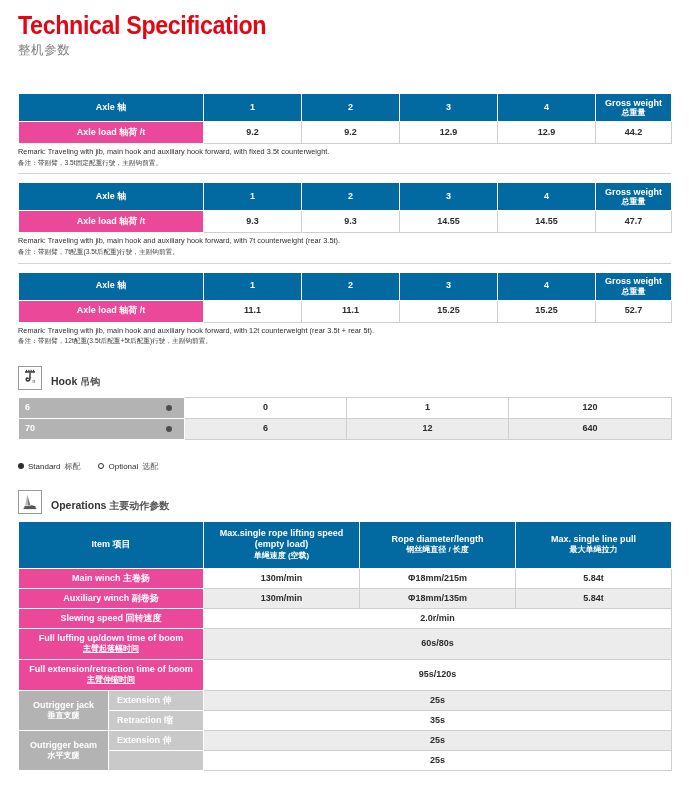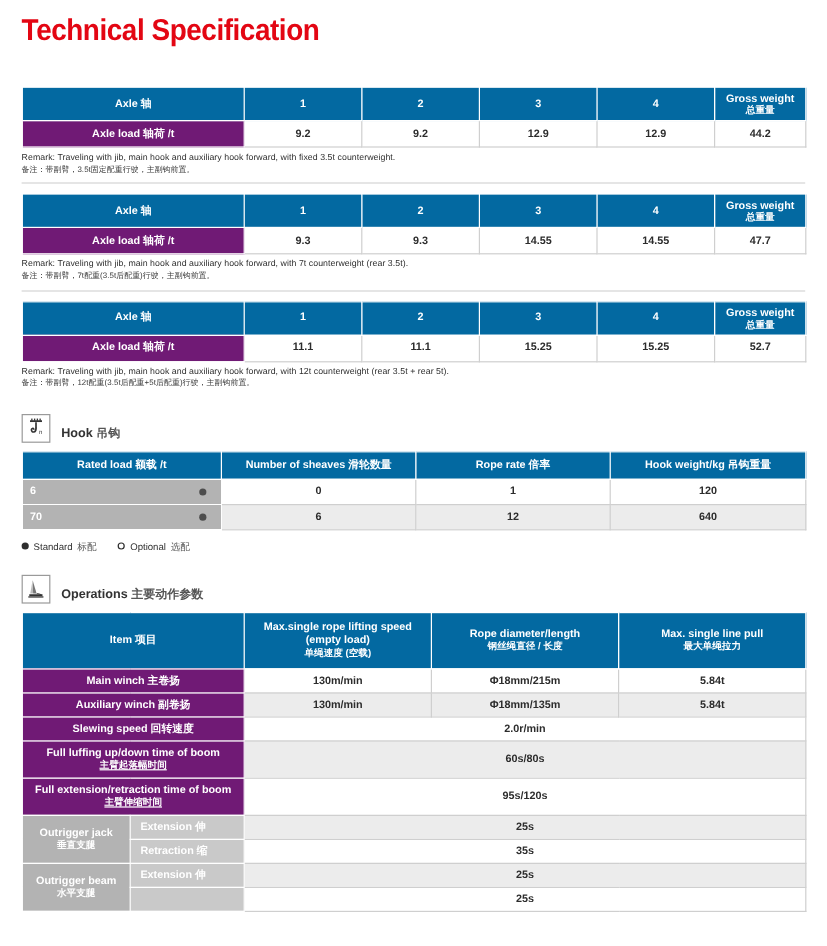--- a/index.html
+++ b/index.html
@@ -38,21 +38,21 @@
   .sec-label .cn{font-weight:bold;color:#555;font-size:10px;}
 
   
   table{border-collapse:collapse;width:653px;table-layout:fixed;}
   td,th{
     border:1px solid #ffffff;
     font-size:9px;text-align:center;vertical-align:middle;
     padding:0;line-height:1.25;
   }
   .hdr td{background:#0369a1;color:#ffffff;font-weight:bold;height:26px;}
-  .rowlabel{background:#701a75;color:#ffffff;font-weight:bold;margin-top:20px;}
+  .rowlabel{background:#ec4899;color:#ffffff;font-weight:bold;margin-top:20px;}
   .cell{background:#ffffff;color:#2c2c2c;font-weight:bold;border:1px solid #cfcfcf;}
   .cell-alt{background:#ececec;color:#2c2c2c;font-weight:bold;border:1px solid #cfcfcf;}
 
   
   .axle-tbl td{height:21px;}
   .axle-tbl .hdr td{height:27px;}
   .axle-tbl .gw{line-height:1.15;margin-top:16px;}
   .axle-tbl .gw .cn{font-size:8px;display:block;}
 
   .remark{
@@ -68,21 +68,21 @@
   .hook-tbl .hdr td{height:22px;}
   .hk-label{
     background:#b3b3b3;color:#ffffff;font-weight:bold;
     text-align:left;padding:0 0 0 6px;position:relative;
   }
   .hk-label .dot{
     position:absolute;right:12px;top:50%;transform:translateY(-50%);
     width:6px;height:6px;border-radius:50%;background:#4d4d4d;
   }
   .legend{
-    margin-top:8px;font-size:8px;color:#2e2e2e;display:flex;gap:18px;align-items:center;
+    margin-top:21px;font-size:8px;color:#2e2e2e;display:flex;gap:18px;align-items:center;
   }
   .legend span.g{display:inline-flex;align-items:center;gap:4px;}
   .bullet-f{width:6px;height:6px;border-radius:50%;background:#2e2e2e;display:inline-block;}
   .bullet-o{width:6px;height:6px;border-radius:50%;border:1px solid #2e2e2e;display:inline-block;box-sizing:border-box;}
   .legend .cn{color:#555;}
 
   
   .ops-tbl .hdr td{height:46px;line-height:1.3;}
   .ops-tbl td{height:19px;}
   .ops-tbl .hdr .cn{display:block;font-size:8px;font-weight:bold;}
@@ -93,20 +93,21 @@
   .grp-lbl{background:#b3b3b3;color:#ffffff;font-weight:bold;line-height:1.25;}
   .grp-lbl .cn{display:block;font-size:8px;}
 </style>
 </head>
 <body>
 
 <div class="page">
 
   <div class="title-wrap">
     <div class="main-title">Technical Specification</div>
+    <div class="sub-title">整机参数</div>
   </div>
 
   <div class="section" style="margin-top:34px;">
 
     <table class="axle-tbl">
       <colgroup>
           <col style="width:185px">
           <col style="width:98px">
           <col style="width:98px">
           <col style="width:98px">
@@ -236,26 +237,20 @@
     </div>
 
     <table class="hook-tbl">
       <colgroup>
           <col style="width:166px">
           <col style="width:162px">
           <col style="width:162px">
           <col style="width:163px">
         </colgroup>
       <tbody>
-          <tr class="hdr">
-        <td>Rated load 额载 /t</td>
-        <td>Number of sheaves 滑轮数量</td>
-        <td>Rope rate 倍率</td>
-        <td>Hook weight/kg 吊钩重量</td>
-      </tr>
       <tr>
         <td class="hk-label">
           <span>6</span>
           <span class="dot"></span>
         </td>
         <td class="cell">0</td>
         <td class="cell">1</td>
         <td class="cell">120</td>
       </tr>
       <tr>

